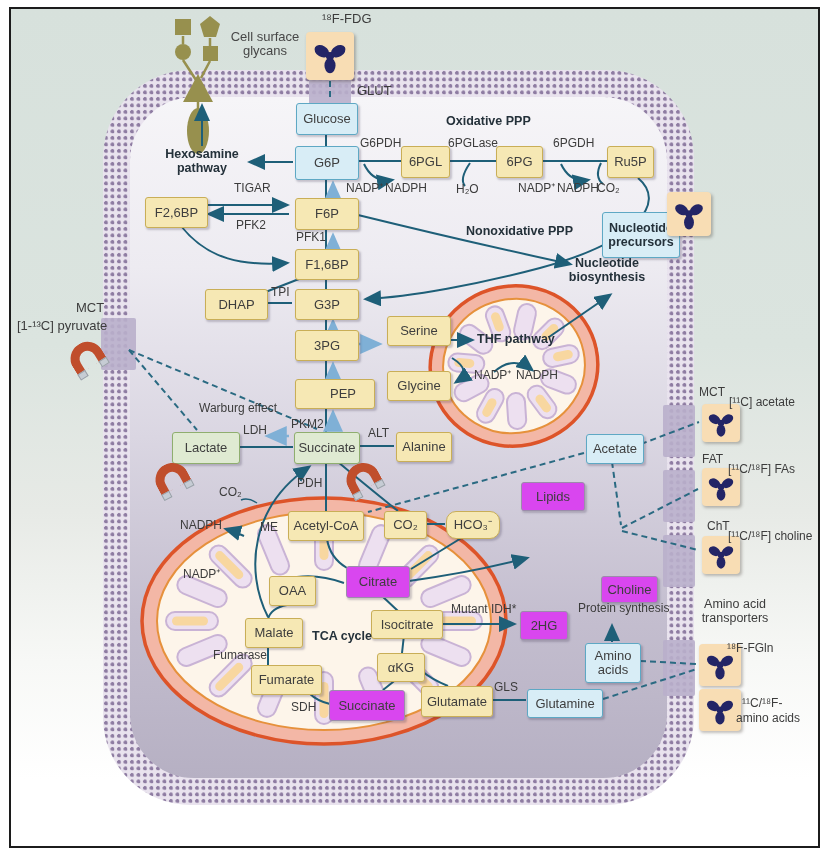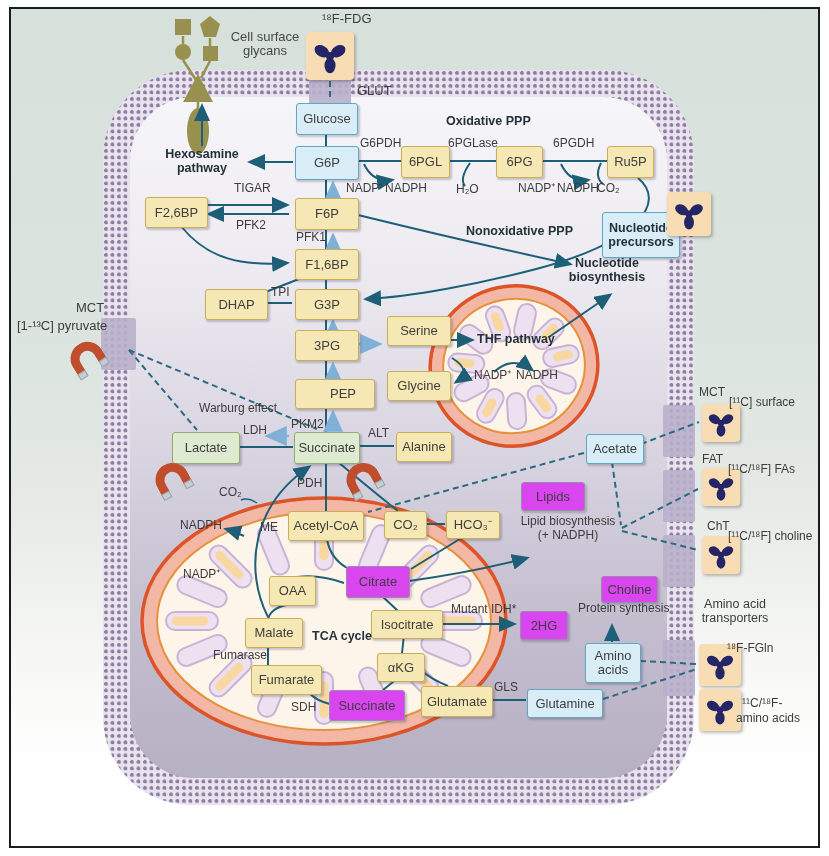--- a/index.html
+++ b/index.html
@@ -264,21 +264,21 @@
   <div class="box g" style="left:294px;top:432px;width:64px;height:30px;">Succinate</div>
   <div class="box g" style="left:172px;top:432px;width:66px;height:30px;">Lactate</div>
   <div class="box y" style="left:396px;top:432px;width:54px;height:28px;">Alanine</div>
   <div class="box b bold" style="left:602px;top:212px;width:76px;height:44px;">
     <span>Nucleotide</span>
     <span>precursors</span>
   </div>
   <div class="box b" style="left:586px;top:434px;width:56px;height:28px;">Acetate</div>
   <div class="box y" style="left:288px;top:511px;width:74px;height:28px;">Acetyl-CoA</div>
   <div class="box y" style="left:384px;top:511px;width:41px;height:26px;">CO₂</div>
-  <div class="box y" style="left:446px;top:511px;width:52px;height:26px;">HCO₃⁻</div>
+  <div class="box y" style="left:446px;top:511px;width:52px;height:26px;border-radius:10px;">HCO₃⁻</div>
   <div class="box p" style="left:346px;top:566px;width:62px;height:30px;">Citrate</div>
   <div class="box y" style="left:269px;top:576px;width:45px;height:28px;">OAA</div>
   <div class="box y" style="left:245px;top:618px;width:56px;height:28px;">Malate</div>
   <div class="box y" style="left:251px;top:665px;width:69px;height:28px;">Fumarate</div>
   <div class="box p" style="left:329px;top:690px;width:74px;height:29px;">Succinate</div>
   <div class="box y" style="left:371px;top:610px;width:70px;height:27px;">Isocitrate</div>
   <div class="box y" style="left:377px;top:653px;width:46px;height:27px;">αKG</div>
   <div class="box y" style="left:421px;top:686px;width:70px;height:29px;">Glutamate</div>
   <div class="box p" style="left:520px;top:611px;width:46px;height:27px;">2HG</div>
   <div class="box p" style="left:521px;top:482px;width:62px;height:27px;">Lipids</div>
@@ -382,31 +382,27 @@
   <div class="lbl" style="left:516px;top:368px;">NADPH</div>
   <div class="lbl" style="left:219px;top:485px;">CO₂</div>
   <div class="lbl" style="left:180px;top:518px;">NADPH</div>
   <div class="lbl" style="left:260px;top:520px;">ME</div>
   <div class="lbl" style="left:183px;top:567px;">NADP⁺</div>
   <div class="lbl bold" style="left:312px;top:629px;">TCA cycle</div>
   <div class="lbl" style="left:213px;top:648px;">Fumarase</div>
   <div class="lbl" style="left:291px;top:700px;">SDH</div>
   <div class="lbl" style="left:494px;top:680px;">GLS</div>
   <div class="lbl" style="left:451px;top:602px;">Mutant IDH*</div>
-  <div class="lbl ctr" style="left:512px;top:514px;width:112px;">
-    <div>Lipid biosynthesis</div>
-    <div>(+ NADPH)</div>
-  </div>
   <div class="lbl" style="left:578px;top:601px;">Protein synthesis</div>
   <div class="lbl ctr" style="left:692px;top:597px;width:86px;font-size:12.5px;">
     <div>Amino acid</div>
     <div>transporters</div>
   </div>
   <div class="lbl" style="left:699px;top:385px;">MCT</div>
-  <div class="lbl" style="left:729px;top:395px;">[¹¹C] surface</div>
+  <div class="lbl" style="left:729px;top:395px;">[¹¹C] acetate</div>
   <div class="lbl" style="left:702px;top:452px;">FAT</div>
   <div class="lbl" style="left:728px;top:462px;">[¹¹C/¹⁸F] FAs</div>
   <div class="lbl" style="left:707px;top:519px;">ChT</div>
   <div class="lbl" style="left:728px;top:529px;">[¹¹C/¹⁸F] choline</div>
   <div class="lbl" style="left:727px;top:641px;">¹⁸F-FGln</div>
   <div class="lbl" style="left:742px;top:696px;">¹¹C/¹⁸F-</div>
   <div class="lbl" style="left:736px;top:711px;">amino acids</div>
 
   <div class="frame"></div>
 </div>

